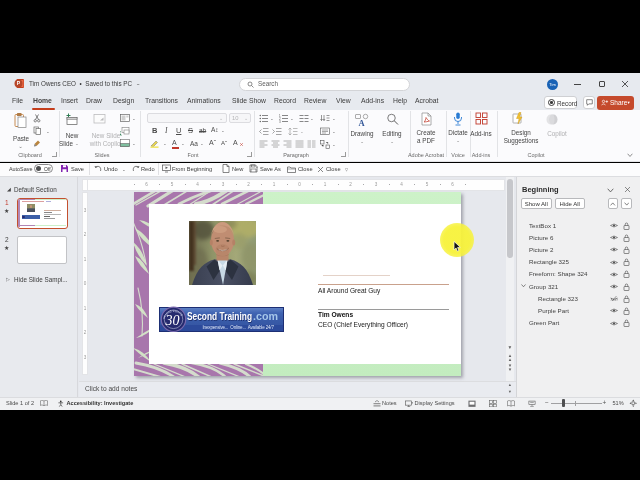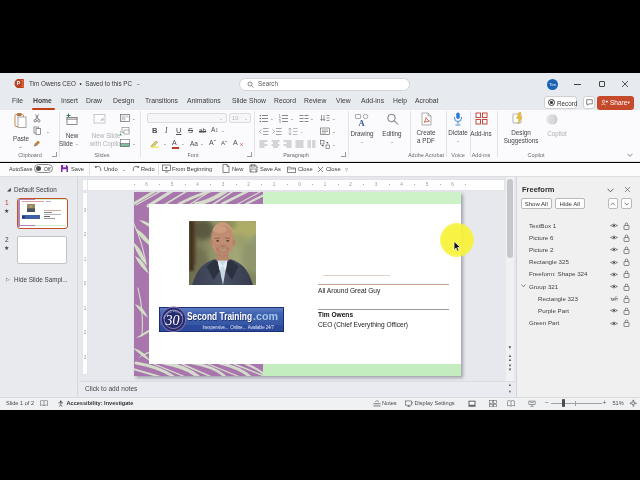--- a/index.html
+++ b/index.html
@@ -552,21 +552,21 @@
 <div class="a" style="left:506px;top:177px;width:8px;height:204px;background:#f0f1f3;"></div>
 <div class="a" style="left:507px;top:179px;width:6px;height:79px;background:#c6c7cb;border-radius:3px;"></div>
 <div class="a" style="left:506.5px;top:344px;width:7px;font-size:5.5px;color:#606060;text-align:center;">▾</div>
 <div class="a" style="left:506.5px;top:353px;width:7px;font-size:5px;color:#606060;text-align:center;line-height:4px;">▴<br>▴</div>
 <div class="a" style="left:506.5px;top:363px;width:7px;font-size:5px;color:#606060;text-align:center;line-height:4px;">▾<br>▾</div>
 <div class="a" style="left:506.5px;top:382px;width:7px;font-size:4.5px;color:#606060;text-align:center;">▴</div>
 <div class="a" style="left:506.5px;top:388.5px;width:7px;font-size:4.5px;color:#606060;text-align:center;">▾</div>
 
 <div id="scroll"></div>
 
-<div class="a" style="left:522px;top:184.5px;font-size:7.5px;font-weight:bold;color:#2b2b2b;">Freeform</div>
+<div class="a" style="left:522px;top:184.5px;font-size:7.5px;font-weight:bold;color:#2b2b2b;">Beginning</div>
 <svg class="a" style="left:607px;top:187.5px;" width="7" height="5" viewBox="0 0 10 7">
     <path d="M1 1 L5 5.5 L9 1" fill="none" stroke="#444" stroke-width="1.1"></path>
   </svg>
 <svg class="a" style="left:624px;top:186px;" width="7" height="7" viewBox="0 0 14 14">
     <path d="M2 2 L12 12 M12 2 L2 12" stroke="#444" stroke-width="1.2"></path>
   </svg>
 <div class="a" style="left:520.5px;top:198px;width:31.5px;height:11px;background:#fff;border:1px solid #b8b9bc;border-radius:2px;font-size:6px;color:#333;text-align:center;line-height:10px;">Show All</div>
 <div class="a" style="left:554.5px;top:198px;width:30.5px;height:11px;background:#fff;border:1px solid #b8b9bc;border-radius:2px;font-size:6px;color:#333;text-align:center;line-height:10px;">Hide All</div>
 <div class="a" style="left:607.5px;top:198px;width:10.5px;height:11px;background:#fff;border:1px solid #b8b9bc;border-radius:2px;"></div>
 <svg class="a" style="left:610px;top:201.5px;" width="5.5" height="4" viewBox="0 0 10 7">

